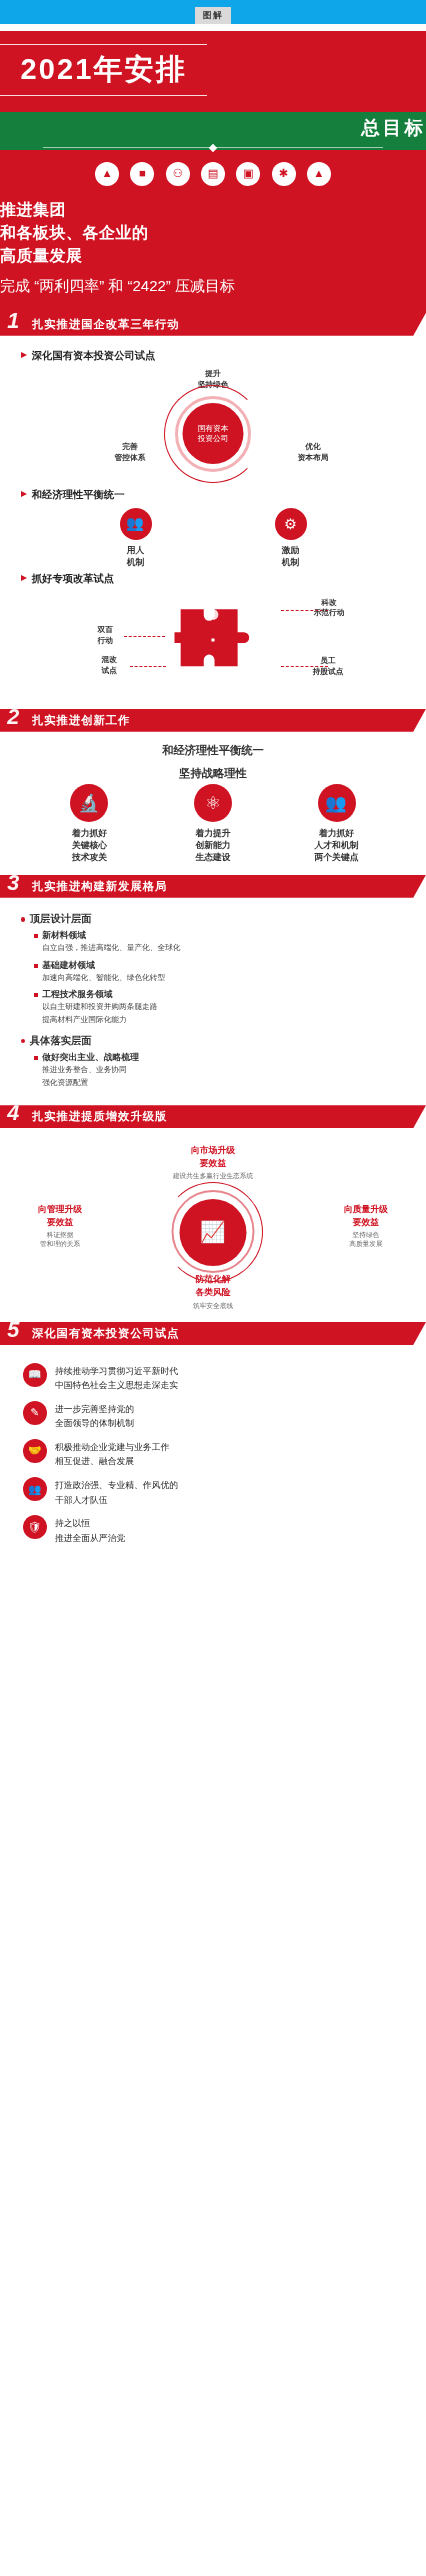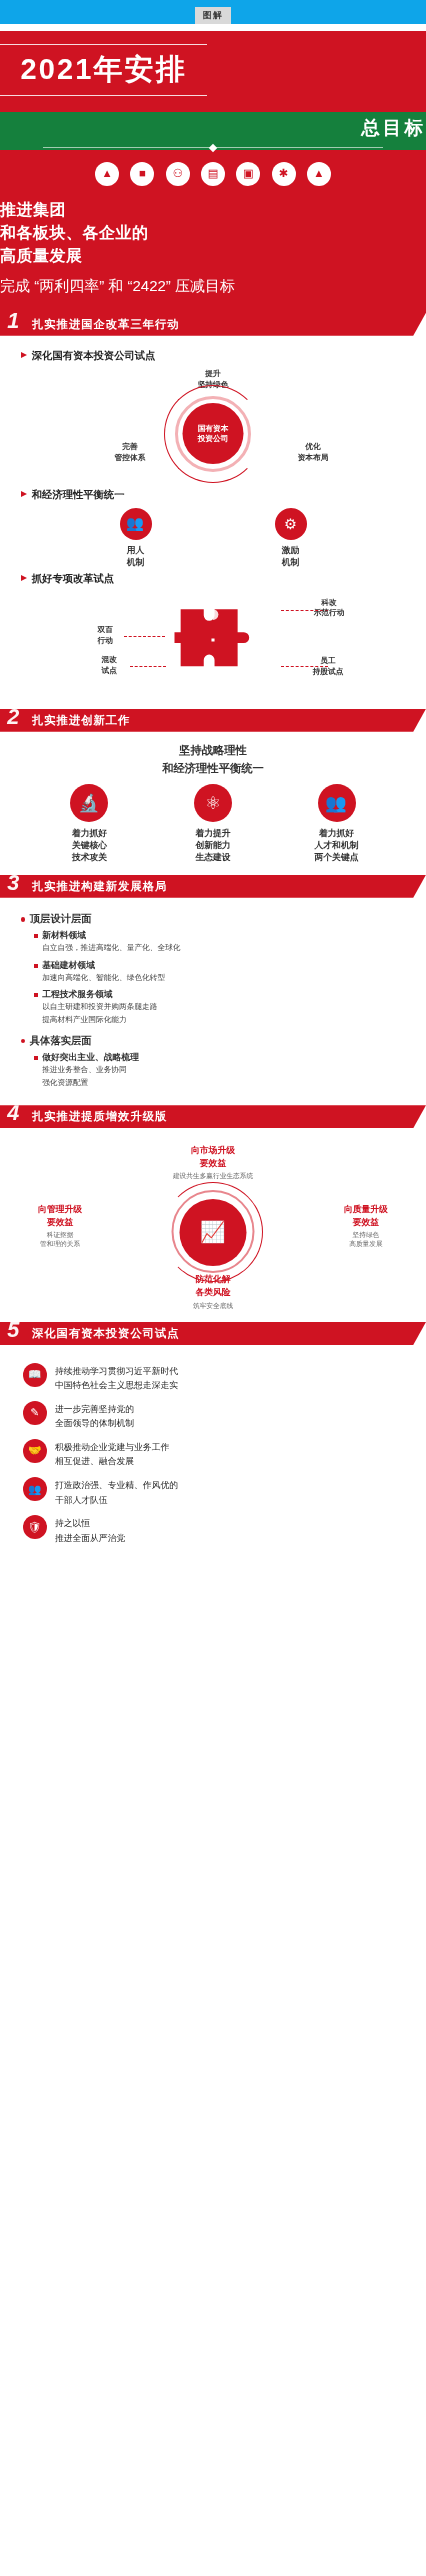--- a/index.html
+++ b/index.html
@@ -98,21 +98,21 @@
   }
   .b-title { font-size: 10.3px; font-weight: bold; color:#222; }
 
   .center { text-align:center; }
 
   
   .diag1 { position: relative; height: 118px; margin: 3.1px 0 2.1px 0; }
   .d1-center {
     position:absolute; left:50%; top:37px; transform:translateX(-50%);
     width: 61px; height: 61px; border-radius:50%;
-    background:#cf1322; color:#fff; font-size:7.7px; font-weight:bold;
+    background:#cf1322; color:#fff; font-size:7.7px; font-weight:normal;
     display:flex; align-items:center; justify-content:center; text-align:center;
     line-height:1.3; z-index:3;
   }
   .d1-ring {
     position:absolute; left:50%; top:30px; transform:translateX(-50%);
     width: 76px; height: 76px; border-radius:50%;
     border: 3.1px solid #f3b1b5; z-index:2;
   }
   .d1-lbl { position:absolute; font-size:7.7px; font-weight:bold; color:#333; text-align:center; line-height:1.35;}
   .d1-top { left:50%; transform:translateX(-50%); top: 3.1px; }
@@ -289,22 +289,22 @@
       <div class="p-lbl p-br" style="white-space:pre-line">员工
 持股试点</div>
     </div>
   </div>
 
   <div class="sec-head clip">
     <span class="num">2</span>
     <span class="txt">扎实推进创新工作</span>
   </div>
   <div class="section center">
+    <div style="font-size:11.3px;font-weight:bold;line-height:1.6;margin-bottom:5.2px;">和经济理性平衡统一</div>
     <div style="font-size:11.3px;font-weight:bold;line-height:1.6;">坚持战略理性</div>
-    <div style="font-size:11.3px;font-weight:bold;line-height:1.6;margin-bottom:5.2px;">和经济理性平衡统一</div>
     <div class="three-col">
       <div class="icon-block">
         <div class="circle-ic">🔬</div>
         <div class="cap" style="white-space:pre-line">着力抓好
 关键核心
 技术攻关</div>
       </div>
       <div class="icon-block">
         <div class="circle-ic">⚛</div>
         <div class="cap" style="white-space:pre-line">着力提升

